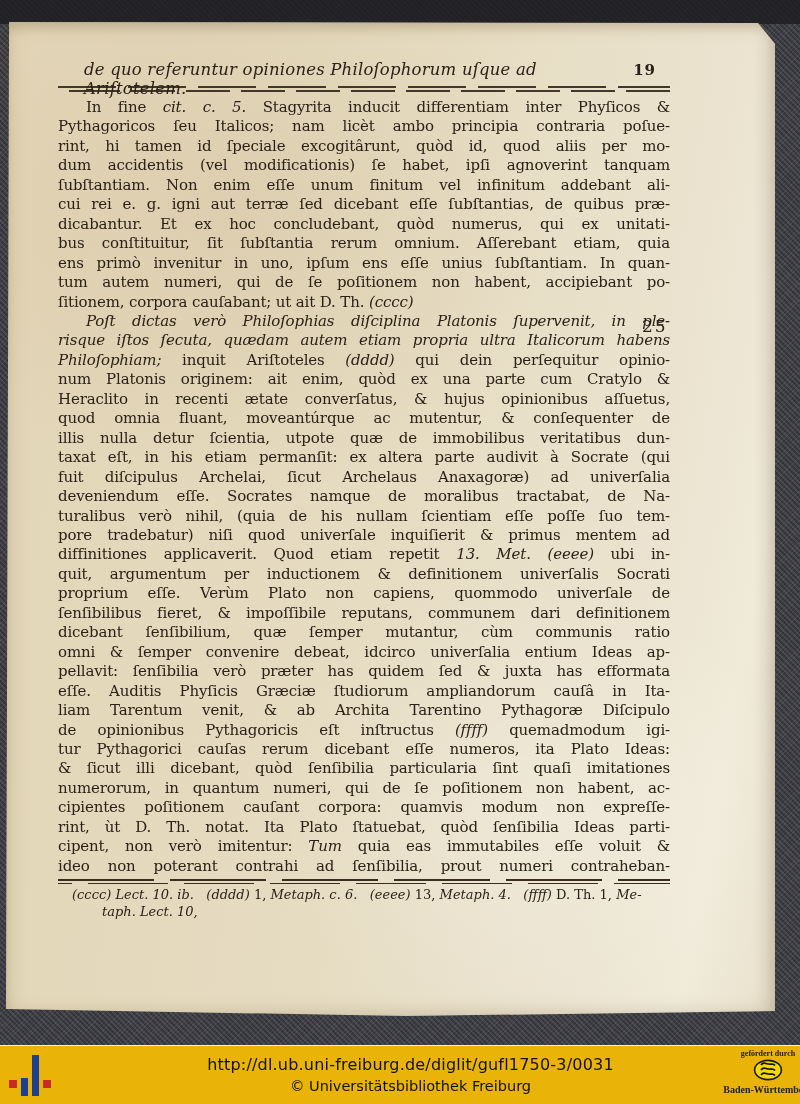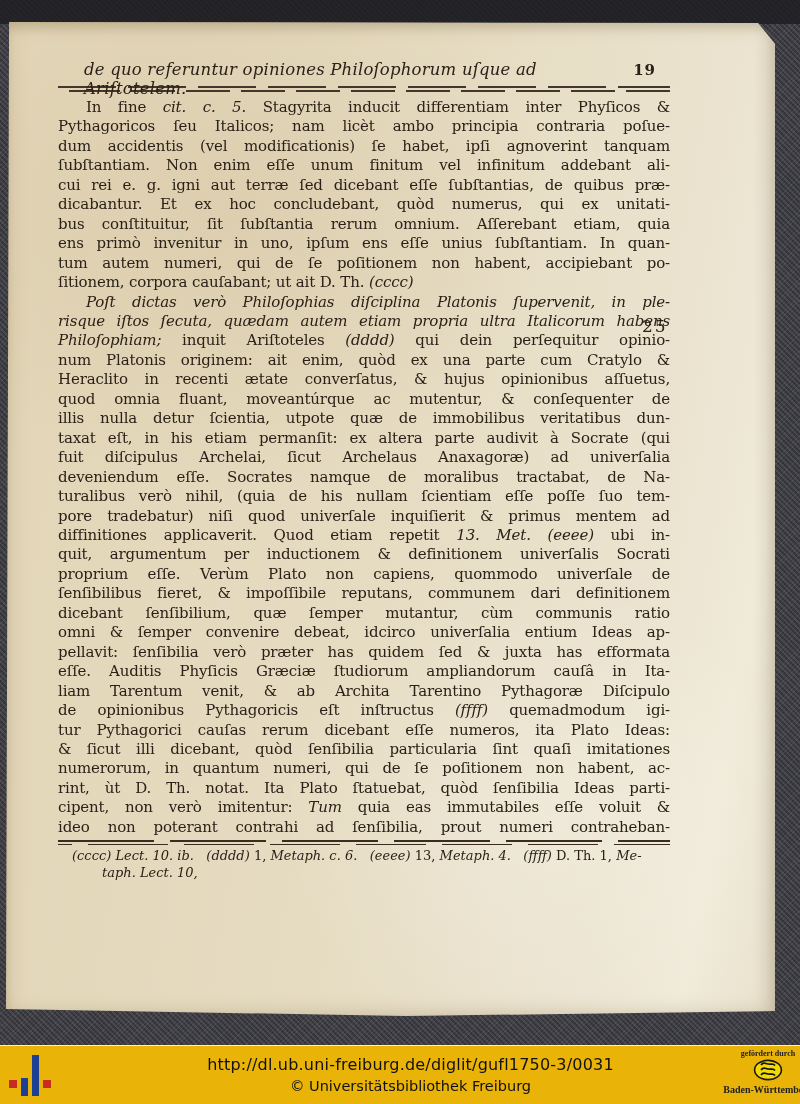--- a/index.html
+++ b/index.html
@@ -88,20 +88,21 @@
       <div class="header-row">
         <span class="header-title">de quo referuntur opiniones Philoſophorum uſque ad Ariſtotelem.</span>
         <span class="header-pagenum">19</span>
       </div>
       <div class="rule"></div>
       <div class="rule r2"></div>
 
       <div class="bodytext" id="body-text">
           <div class="line just ind"><span>In fine </span><span class="it">cit. c. 5.</span><span> Stagyrita inducit differentiam inter Phyſicos &amp;</span></div>
           <div class="line just"><span>Pythagoricos ſeu Italicos; nam licèt ambo principia contraria poſue-</span></div>
+          <div class="line just"><span>rint, hi tamen id ſpeciale excogitârunt, quòd id, quod aliis per mo-</span></div>
           <div class="line just"><span>dum accidentis (vel modificationis) ſe habet, ipſi agnoverint tanquam</span></div>
           <div class="line just"><span>ſubſtantiam.  Non enim eſſe unum finitum vel infinitum addebant ali-</span></div>
           <div class="line just"><span>cui rei e. g. igni aut terræ ſed dicebant eſſe ſubſtantias, de quibus præ-</span></div>
           <div class="line just"><span>dicabantur.  Et ex hoc concludebant, quòd numerus, qui ex unitati-</span></div>
           <div class="line just"><span>bus conſtituitur, ſit ſubſtantia rerum omnium.  Aſſerebant etiam, quia</span></div>
           <div class="line just"><span>ens primò invenitur in uno, ipſum ens eſſe unius ſubſtantiam. In quan-</span></div>
           <div class="line just"><span>tum autem numeri, qui de ſe poſitionem non habent, accipiebant po-</span></div>
           <div class="line"><span>ſitionem, corpora cauſabant; ut ait D. Th. </span><span class="it">(cccc)</span></div>
           <div class="line just ind"><span class="it">Poſt dictas verò Philoſophias diſciplina Platonis ſupervenit, in ple-</span></div>
           <div class="line just"><span class="it">risque iſtos ſecuta, quædam autem etiam propria ultra Italicorum habens</span></div>
@@ -121,20 +122,21 @@
           <div class="line just"><span>ſenſibilibus fieret, &amp; impoſſibile reputans, communem dari definitionem</span></div>
           <div class="line just"><span>dicebant ſenſibilium, quæ ſemper mutantur, cùm communis ratio</span></div>
           <div class="line just"><span>omni &amp; ſemper convenire debeat, idcirco univerſalia entium Ideas ap-</span></div>
           <div class="line just"><span>pellavit: ſenſibilia verò præter has quidem ſed &amp; juxta has efformata</span></div>
           <div class="line just"><span>eſſe.  Auditis Phyſicis Græciæ ſtudiorum ampliandorum cauſâ in Ita-</span></div>
           <div class="line just"><span>liam Tarentum venit, &amp; ab Archita Tarentino Pythagoræ Diſcipulo</span></div>
           <div class="line just"><span>de opinionibus Pythagoricis eſt inſtructus </span><span class="it">(ffff)</span><span> quemadmodum igi-</span></div>
           <div class="line just"><span>tur Pythagorici cauſas rerum dicebant eſſe numeros, ita Plato Ideas:</span></div>
           <div class="line just"><span>&amp; ſicut illi dicebant, quòd ſenſibilia particularia ſint quaſi imitationes</span></div>
           <div class="line just"><span>numerorum, in quantum numeri, qui de ſe poſitionem non habent, ac-</span></div>
+          <div class="line just"><span>cipientes poſitionem cauſant corpora: quamvis modum non expreſſe-</span></div>
           <div class="line just"><span>rint, ùt D. Th. notat. Ita Plato ſtatuebat, quòd ſenſibilia Ideas parti-</span></div>
           <div class="line just"><span>cipent, non verò imitentur: </span><span class="it">Tum</span><span> quia eas immutabiles eſſe voluit &amp;</span></div>
           <div class="line just"><span>ideo non poterant contrahi ad ſenſibilia, prout numeri contraheban-</span></div>
         </div>
 
 
       <div class="fn-rules">
         <div class="fr"></div>
         <div class="fr b"></div>
       </div>

